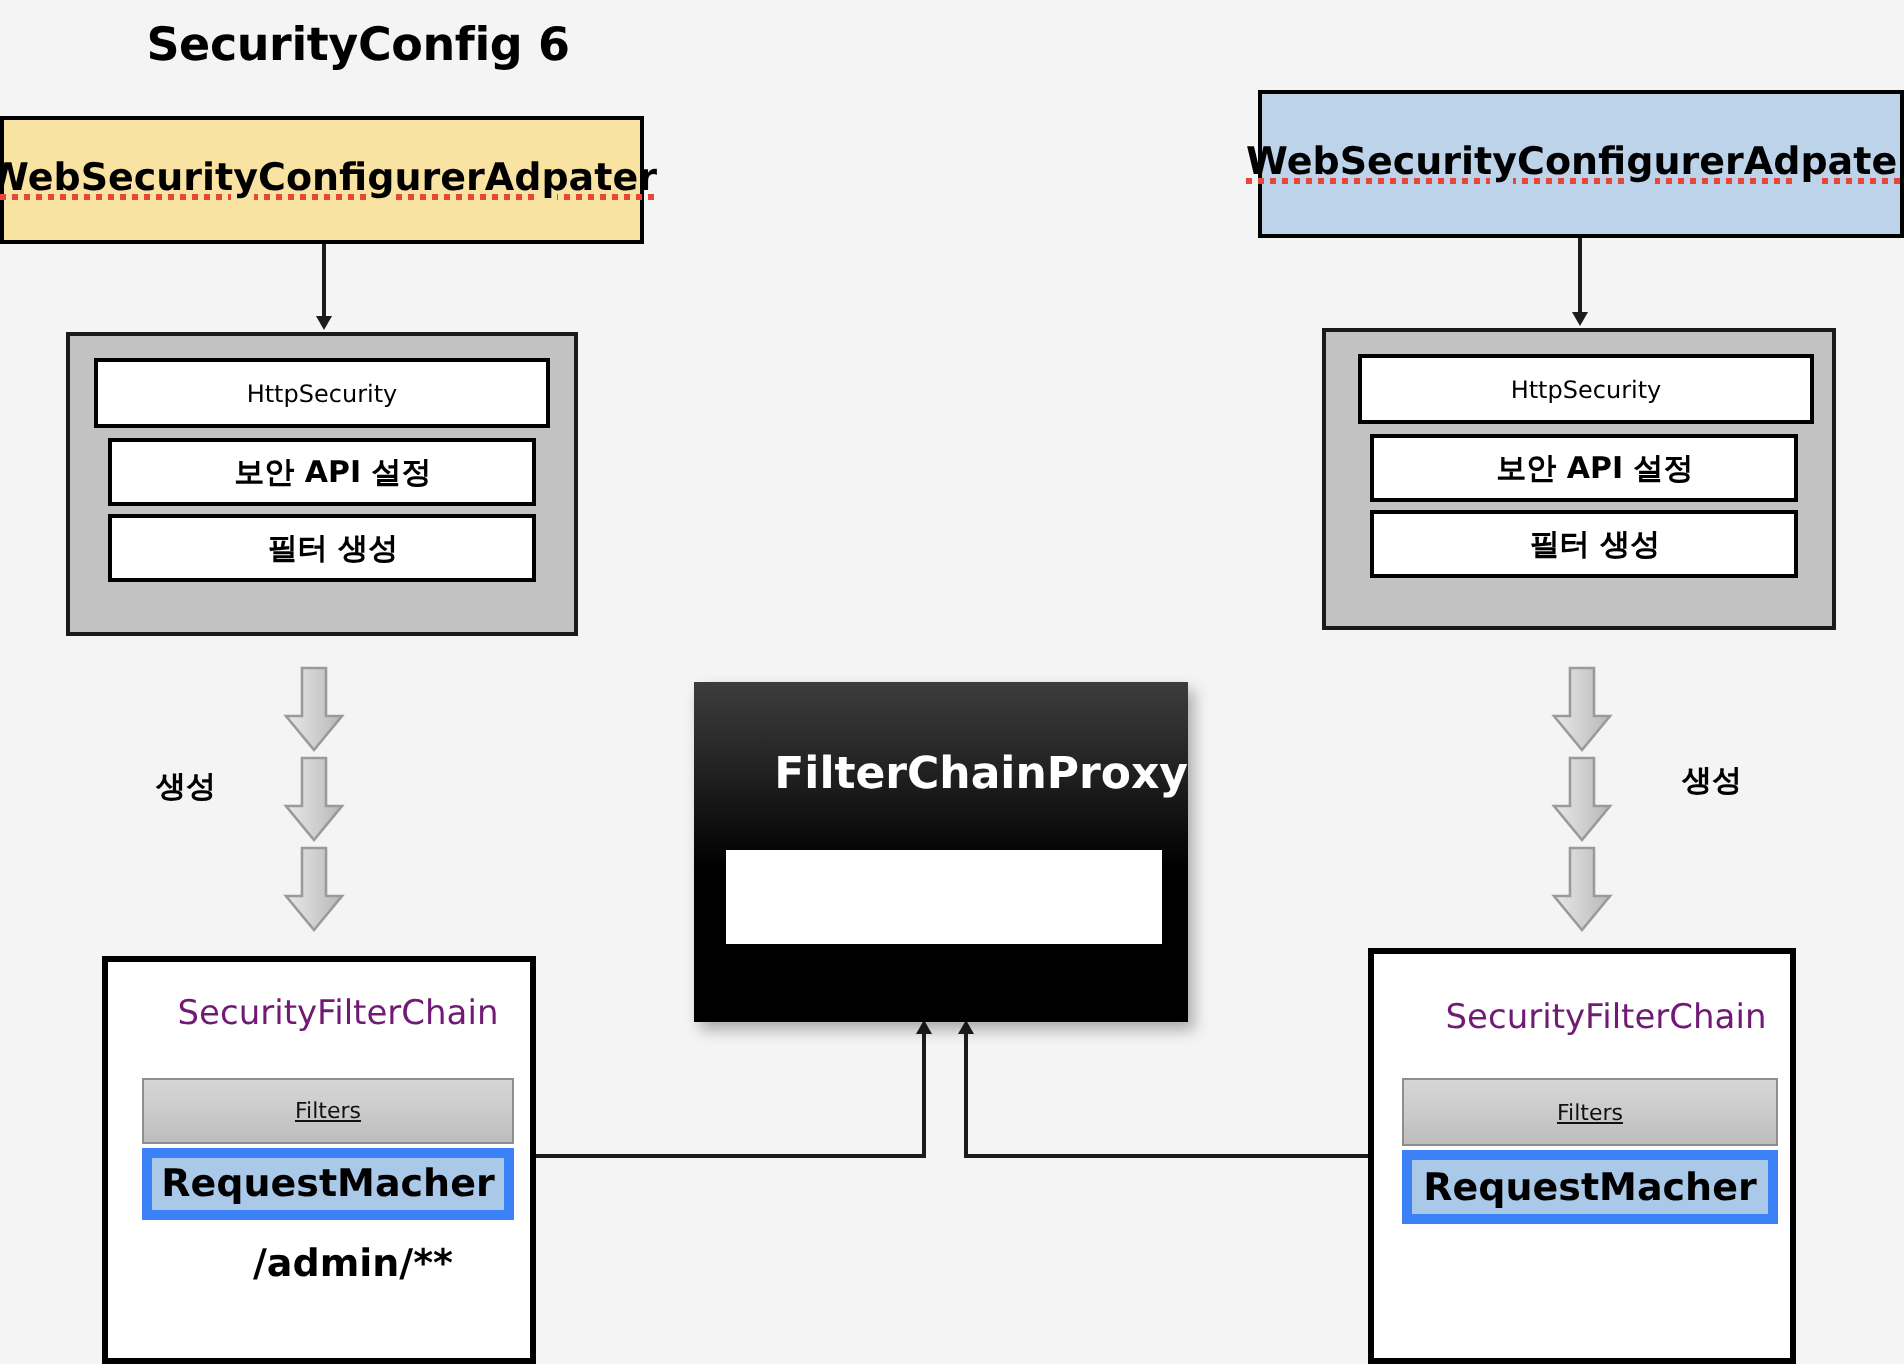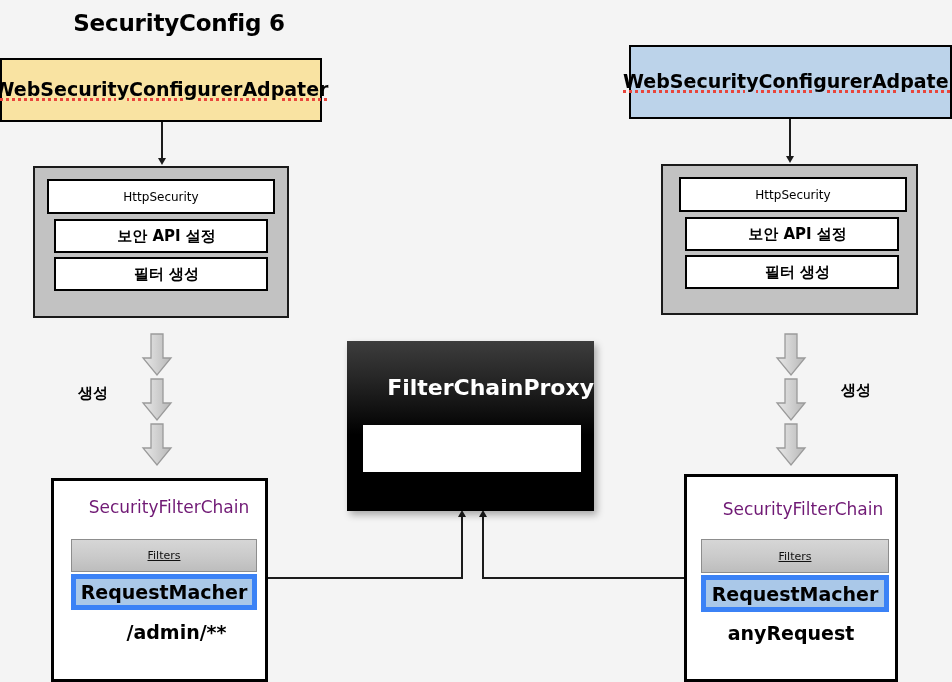--- a/index.html
+++ b/index.html
@@ -241,16 +241,15 @@
     <div class="abs sfc-title" style="left:9px; top:16px; width:212px;">SecurityFilterChain</div>
     <div class="abs filters-box" style="left:17px; top:58px; width:186px; height:33px;">Filters</div>
     <div class="abs matcher-box" style="left:17px; top:93px; width:186px; height:36px;">RequestMacher</div>
     <div class="abs pattern-text" style="left:0px; top:140px; width:211px;margin-left:17px;">/admin/**</div>
   </div>
 
   <div class="abs sfc-card" style="left:684px; top:474px; width:214px; height:208px;">
     <div class="abs sfc-title" style="left:10px; top:22px; width:212px;">SecurityFilterChain</div>
     <div class="abs filters-box" style="left:14px; top:62px; width:188px; height:34px;">Filters</div>
     <div class="abs matcher-box" style="left:14px; top:98px; width:188px; height:37px;">RequestMacher</div>
-    <div class="abs pattern-text" style="left:0px; top:145px; width:208px;">anyRequest</div>
   </div>
 
 </div>
 
 </body></html>

